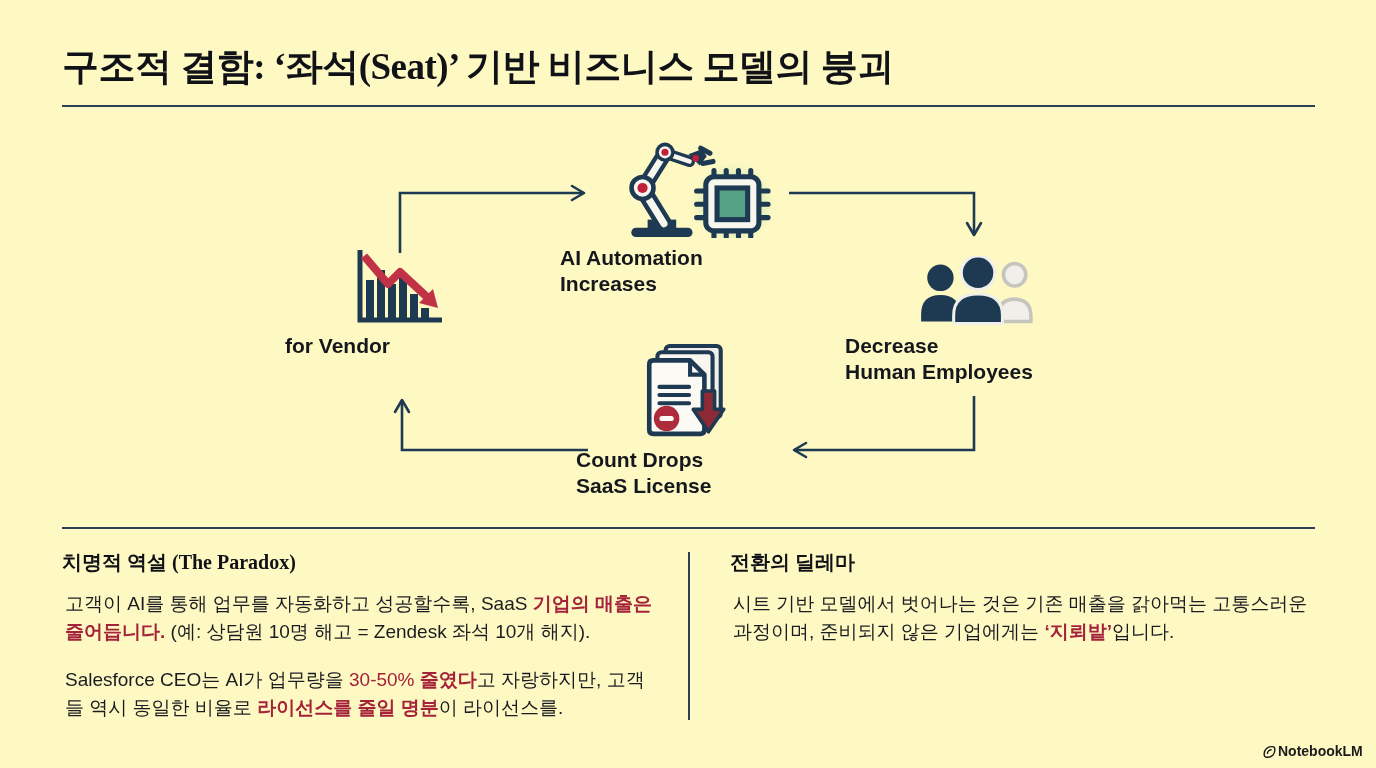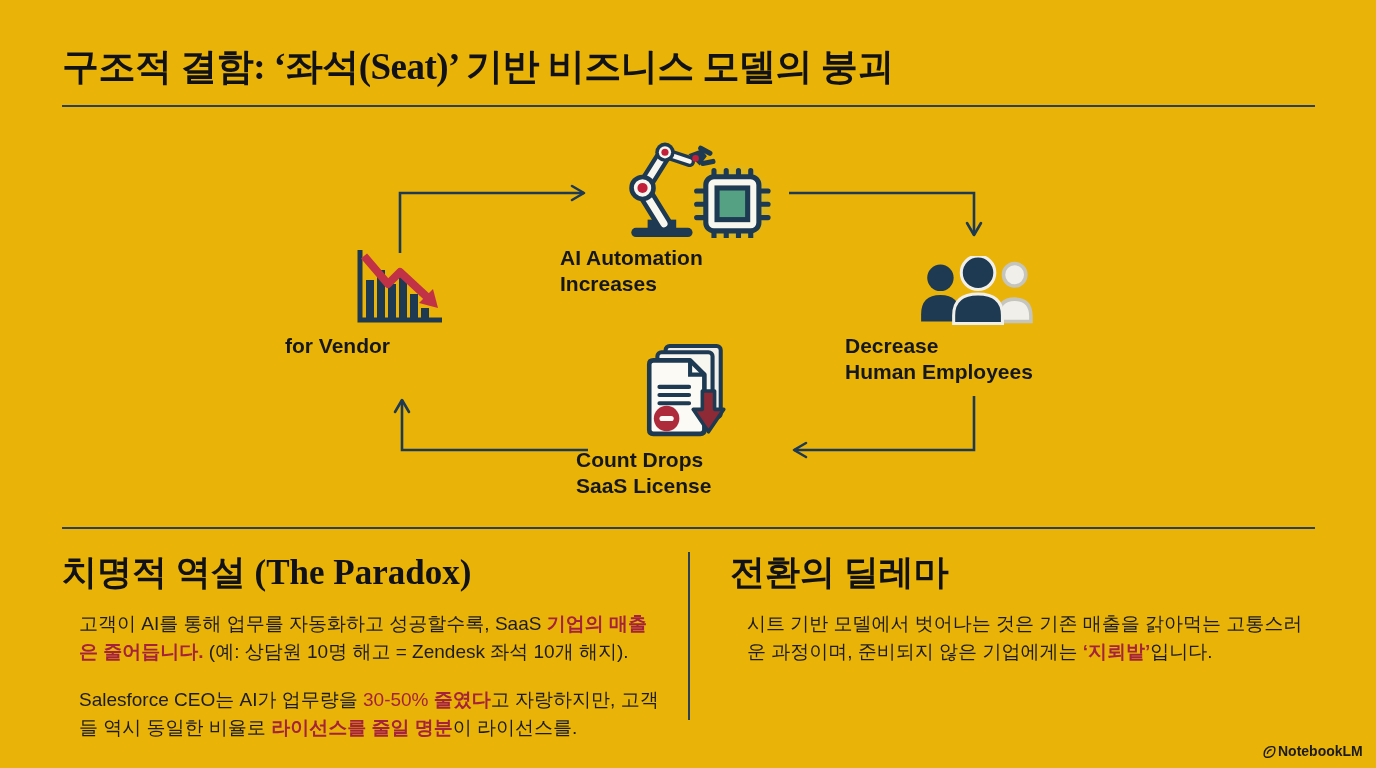--- a/index.html
+++ b/index.html
@@ -1,18 +1,18 @@
 <!DOCTYPE html>
 <html><head>
 <meta charset="utf-8">
 <style>
   html,body { margin:0; padding:0; background:#d8d8d2; }
   .page {
     position:relative; width:1376px; height:768px; margin:0 auto;
-    background:#eab308; overflow:hidden;
+    background:#fef9c3; overflow:hidden;
     font-family:"Liberation Sans", sans-serif; color:#16181d;
   }
   .title {
     position:absolute; left:62px; top:42px; margin:0;
     font-family:"Liberation Serif", serif;
     font-size:37px; font-weight:700; letter-spacing:-0.5px; color:#101217;
     white-space:nowrap;
   }
   .hrule { position:absolute; left:62px; width:1253px; height:2px; background:#2b4056; }
   .hrule.top { top:105px; }
@@ -28,23 +28,23 @@
   #node-saas    { left:576px; top:344px; width:220px; }
 
   .arrows { position:absolute; left:0; top:0; width:1376px; height:768px; pointer-events:none; }
 
   
   .col { position:absolute; top:549px; }
   #col-left  { left:62px;  width:600px; }
   #col-right { left:730px; width:588px; }
   .col h2 {
     margin:0; font-family:"Liberation Serif", serif;
-    font-size:35px; font-weight:700; color:#101217;
-  }
-  .col p { margin:14px 0 0 17px; font-size:19px; line-height:28px; color:#1a1c21; }
+    font-size:20px; font-weight:700; color:#101217;
+  }
+  .col p { margin:14px 0 0 3px; font-size:19px; line-height:28px; color:#1a1c21; }
   .col p.second { margin-top:20px; }
   .hl  { color:#a5233a; }
   .hlb { color:#a5233a; font-weight:700; }
   .vdivider { position:absolute; left:688px; top:552px; width:2px; height:168px; background:#2b4056; }
 
   .footer {
     position:absolute; left:1261px; top:742px;
     display:flex; align-items:center; 
     font-size:14px; font-weight:700; color:#1b1b1b;
   }

